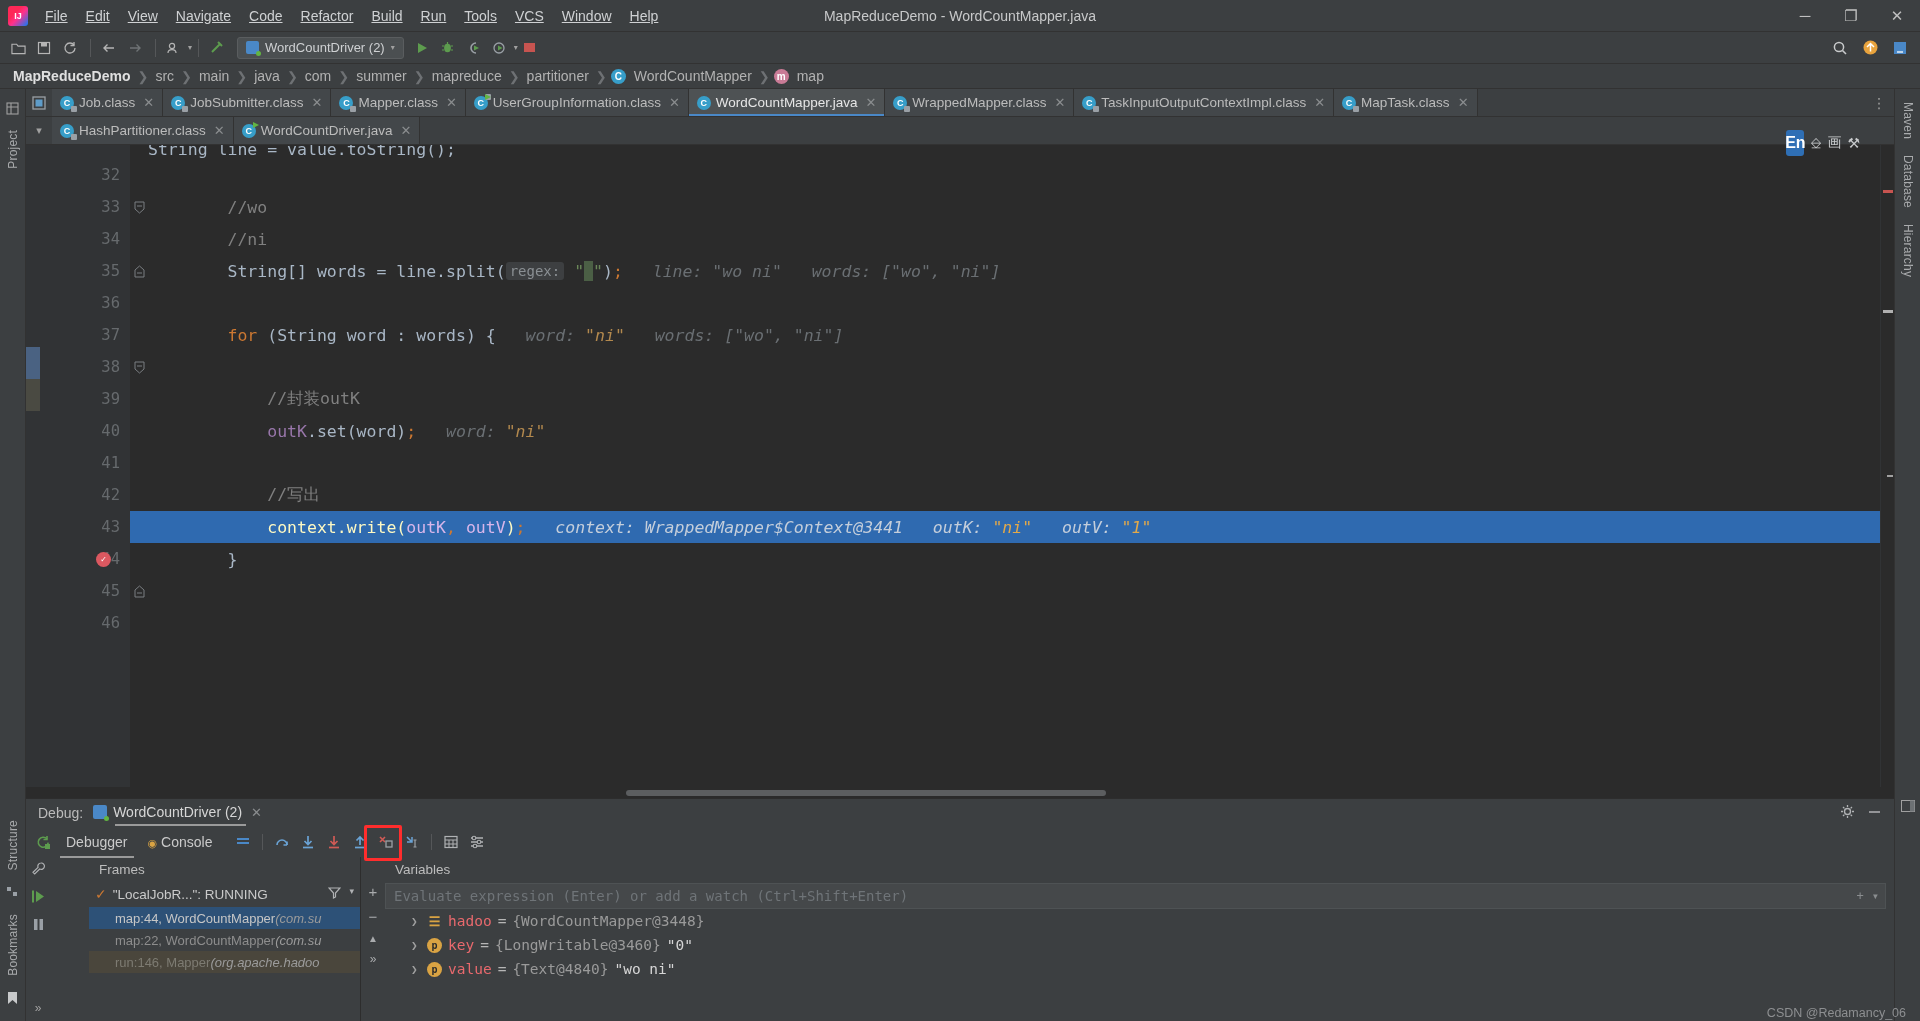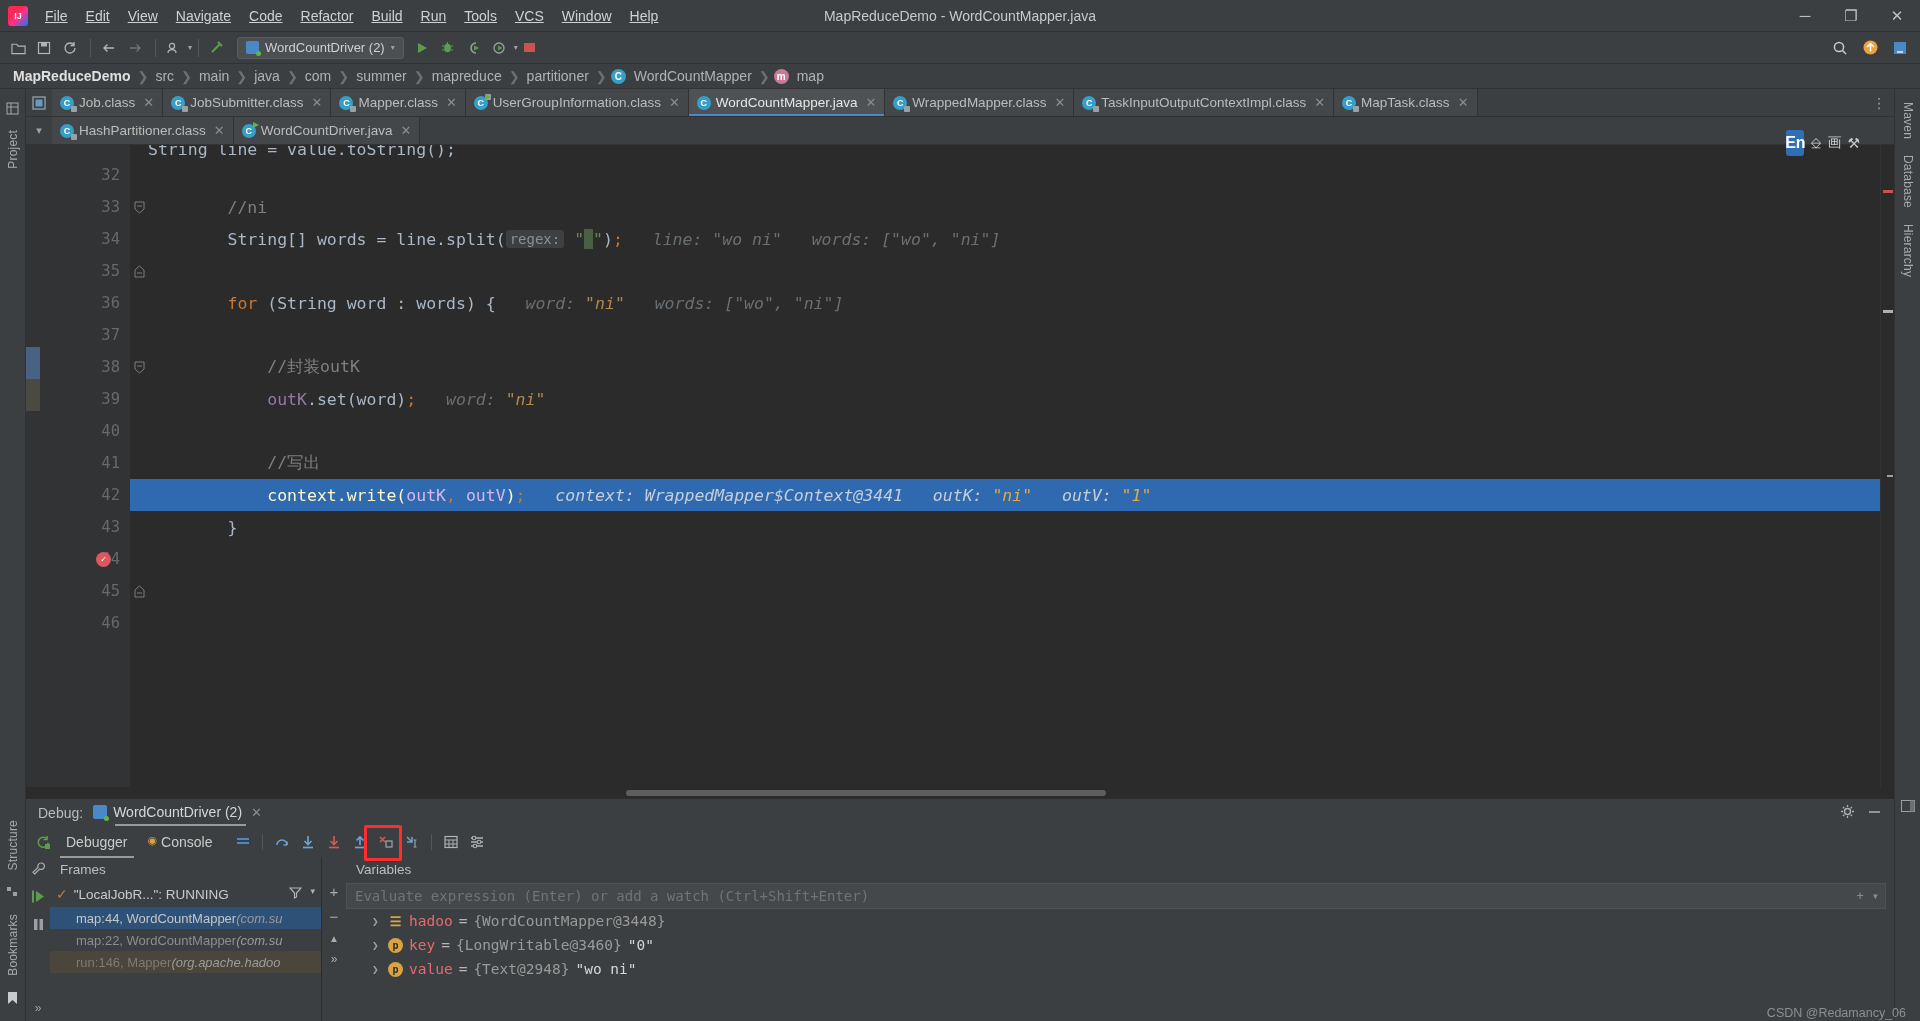--- a/index.html
+++ b/index.html
@@ -265,40 +265,40 @@
     height: 30px; display: flex; align-items: center; gap: 0px;
     padding-left: 4px; position: relative;
   }
   .dtb-btn {
     width: 26px; height: 26px; display: flex; align-items: center;
     justify-content: center; color: #a9abad; font-size: 14px;
   }
   .dtb-sep { width: 1px; height: 16px; background: #555759; margin: 0 6px; }
   .sub-tab {
     padding: 3px 10px; font-size: 14px; color: #cacaca; position: relative;
-    display: flex; align-items: flex-start; gap: 4px;
+    display: flex; align-items: flex-end; gap: 4px;
   }
   .sub-tab.active::after {
     content: ""; position: absolute; left: 4px; right: 4px; bottom: -5px;
     height: 2px; background: #9a9a9a;
   }
   .redbox {
     position: absolute; border: 3px solid #ff2d2d; border-radius: 2px;
     pointer-events: none;
   }
 
   .dbg-body { flex: 1; display: flex; min-height: 0; }
   .dbg-rail {
     width: 24px; flex: none; display: flex; flex-direction: column;
     align-items: center; padding-top: 4px; gap: 10px;
     color: #a0a0a0; font-size: 12px;
   }
   .frames-pane {
     width: 272px; flex: none; background: #3c3f41; display: flex;
-    flex-direction: column; border-right: 1px solid #2d2d2d;
+    flex-direction: column; border-right: 1px solid #2d2d2d; margin-left: 39px;
   }
   .pane-title {
     height: 24px; display: flex; align-items: center; padding-left: 10px;
     font-size: 13.5px; color: #bdbdbd;
   }
   .thread-row {
     display: flex; align-items: center; gap: 6px; height: 26px;
     padding: 0 6px; font-size: 13.5px; color: #cacaca;
   }
   .frame-row {
@@ -665,20 +665,23 @@
         </div>
         <div class="gline">46</div>
       </div>
 
       <div class="code-area">
         <div class="line" style="height:14px;overflow:hidden;align-items:flex-end">
           <span class="c-txt">String line = value.toString();</span>
         </div>
         <div class="line"></div>
 
+        <div class="line">
+          <span class="c-comment">        //wo</span>
+        </div>
         <div class="line">
           <span class="c-comment">        //ni</span>
         </div>
 
         <div class="line">
           <span class="c-txt">        String[] words = line.split(</span>
           <span class="hint-chip">regex:</span>
           <span class="c-str"> "</span>
           <span class="caret-mark"></span>
           <span class="c-str">"</span>
@@ -927,21 +930,21 @@
                 <span class="vname">key</span>
                 <span class="veq">=</span>
                 <span class="vval">{LongWritable@3460}</span>
                 <span class="vstr">"0"</span>
               </div>
               <div class="var-row">
                 <span class="arrow">❯</span>
                 <span class="vic">p</span>
                 <span class="vname">value</span>
                 <span class="veq">=</span>
-                <span class="vval">{Text@2948}</span>
+                <span class="vval">{Text@4840}</span>
                 <span class="vstr">"wo ni"</span>
               </div>
             </div>
           </div>
         </div>
       </div>
     </div>
   </div>
 
   <div class="right-rail">

